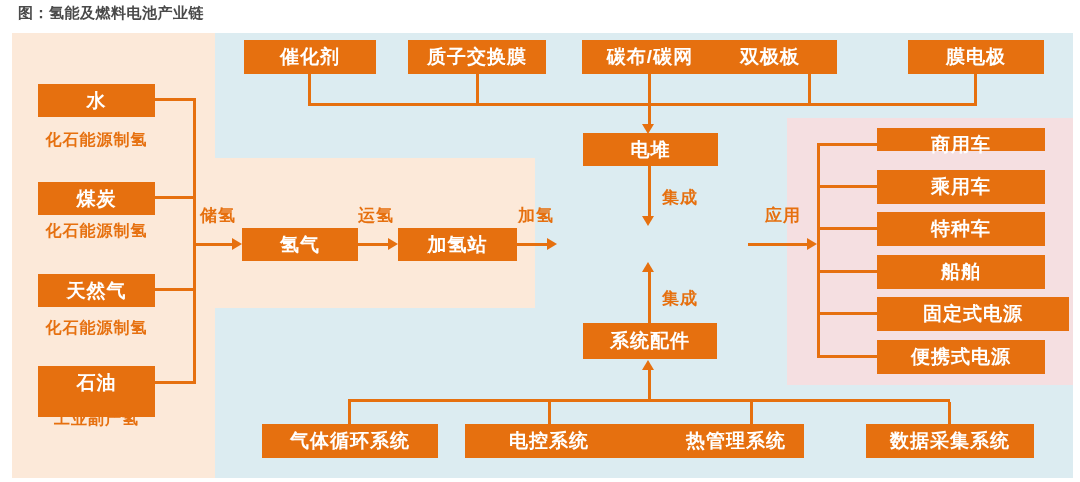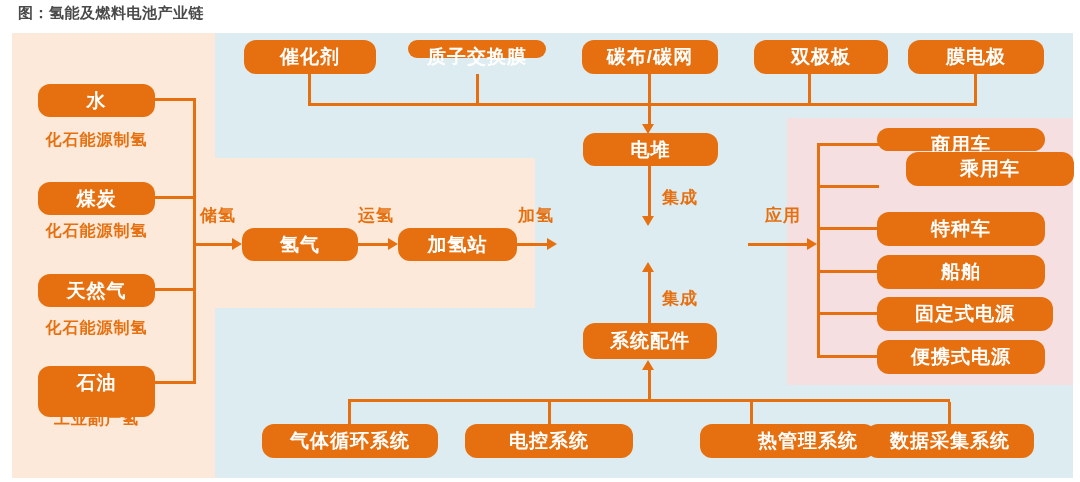--- a/index.html
+++ b/index.html
@@ -18,21 +18,21 @@
     position:absolute;left:18px;top:4px;font-size:15px;font-weight:700;color:var(--titlegray);
     letter-spacing:0.5px;
   }
   .bg{position:absolute;}
   .bg-left{left:12px;top:33px;width:203px;height:445px;background:var(--peach);}
   .bg-main{left:215px;top:33px;width:858px;height:445px;background:var(--blue);}
   .bg-mid{left:215px;top:158px;width:320px;height:150px;background:var(--peach);}
   .bg-right{left:787px;top:118px;width:286px;height:267px;background:var(--pink);}
   .obox{
     position:absolute;background:var(--orange);color:#ffffff;font-weight:700;font-size:19px;
-    text-align:center;letter-spacing:1px;white-space:nowrap;border-radius:12px;
+    text-align:center;letter-spacing:1px;white-space:nowrap;
   }
   .olabel{
     position:absolute;color:var(--orange);font-weight:700;font-size:16px;text-align:center;
     letter-spacing:1px;white-space:nowrap;
   }
   .flowlabel{
     position:absolute;color:var(--orange);font-weight:700;font-size:17px;text-align:center;
     letter-spacing:1px;white-space:nowrap;
   }
   .hl,.vl{position:absolute;background:var(--orange);}
@@ -64,23 +64,23 @@
   <div class="obox" style="left:38px;top:366px;width:117px;height:51px;line-height:33px;">石油</div>
   <div class="olabel" style="left:15px;top:409px;width:163px;">工业副产氢</div>
 
   <div class="hl" style="left:155px;top:98px;width:40px;height:3px;"></div>
   <div class="hl" style="left:155px;top:196px;width:40px;height:3px;"></div>
   <div class="hl" style="left:155px;top:288px;width:40px;height:3px;"></div>
   <div class="hl" style="left:155px;top:381px;width:40px;height:3px;"></div>
   <div class="vl" style="left:193px;top:98px;width:3px;height:286px;"></div>
 
   <div class="obox" style="left:244px;top:40px;width:132px;height:34px;line-height:34px;">催化剂</div>
-  <div class="obox" style="left:408px;top:40px;width:138px;height:18px;line-height:34px;">质子交换膜</div>
+  <div class="obox" style="left:408px;top:40px;width:138px;height:34px;line-height:34px;">质子交换膜</div>
   <div class="obox" style="left:582px;top:40px;width:136px;height:34px;line-height:34px;">碳布/碳网</div>
-  <div class="obox" style="left:754px;top:40px;width:134px;height:34px;line-height:34px;">双极板</div>
+  <div class="obox" style="left:703px;top:40px;width:134px;height:34px;line-height:34px;">双极板</div>
   <div class="obox" style="left:908px;top:40px;width:136px;height:34px;line-height:34px;">膜电极</div>
 
   <div class="vl" style="left:308px;top:74px;width:3px;height:32px;"></div>
   <div class="vl" style="left:476px;top:74px;width:3px;height:32px;"></div>
   <div class="vl" style="left:648px;top:74px;width:3px;height:32px;"></div>
   <div class="vl" style="left:808px;top:74px;width:3px;height:32px;"></div>
   <div class="vl" style="left:974px;top:74px;width:3px;height:32px;"></div>
   <div class="hl" style="left:308px;top:103px;width:669px;height:3px;"></div>
   <div class="vl" style="left:648px;top:103px;width:3px;height:24px;"></div>
   <div class="ad" style="left:642px;top:124px;"></div>
@@ -122,31 +122,31 @@
   <div class="vl" style="left:648px;top:369px;width:3px;height:33px;"></div>
 
   <div class="hl" style="left:348px;top:399px;width:602px;height:3px;"></div>
   <div class="vl" style="left:348px;top:402px;width:3px;height:22px;"></div>
   <div class="vl" style="left:548px;top:402px;width:3px;height:22px;"></div>
   <div class="vl" style="left:750px;top:402px;width:3px;height:22px;"></div>
   <div class="vl" style="left:948px;top:402px;width:3px;height:22px;"></div>
 
   <div class="obox" style="left:465px;top:424px;width:168px;height:34px;line-height:34px;">电控系统</div>
   <div class="obox" style="left:262px;top:424px;width:176px;height:34px;line-height:34px;">气体循环系统</div>
-  <div class="obox" style="left:700px;top:424px;width:136px;height:34px;line-height:34px;padding-left:40px;">热管理系统</div>
+  <div class="obox" style="left:628px;top:424px;width:136px;height:34px;line-height:34px;padding-left:40px;">热管理系统</div>
   <div class="obox" style="left:866px;top:424px;width:168px;height:34px;line-height:34px;">数据采集系统</div>
 
   <div class="vl" style="left:817px;top:143px;width:3px;height:215px;"></div>
   <div class="hl" style="left:817px;top:143px;width:62px;height:3px;"></div>
   <div class="hl" style="left:817px;top:185px;width:62px;height:3px;"></div>
   <div class="hl" style="left:817px;top:227px;width:62px;height:3px;"></div>
   <div class="hl" style="left:817px;top:270px;width:62px;height:3px;"></div>
   <div class="hl" style="left:817px;top:312px;width:62px;height:3px;"></div>
   <div class="hl" style="left:817px;top:355px;width:62px;height:3px;"></div>
 
   <div class="obox" style="left:877px;top:128px;width:168px;height:23px;line-height:34px;">商用车</div>
-  <div class="obox" style="left:877px;top:152px;width:168px;height:34px;line-height:34px;margin-left:29px;">乘用车</div>
+  <div class="obox" style="left:877px;top:170px;width:168px;height:34px;line-height:34px;">乘用车</div>
   <div class="obox" style="left:877px;top:212px;width:168px;height:34px;line-height:34px;">特种车</div>
   <div class="obox" style="left:877px;top:255px;width:168px;height:34px;line-height:34px;">船舶</div>
-  <div class="obox" style="left:877px;top:297px;width:176px;height:34px;line-height:34px;text-align:center;">固定式电源</div>
+  <div class="obox" style="left:877px;top:297px;width:192px;height:34px;line-height:34px;text-align:center;">固定式电源</div>
   <div class="obox" style="left:877px;top:340px;width:168px;height:34px;line-height:34px;text-align:center;">便携式电源</div>
 
 </div>
 
 </body></html>

